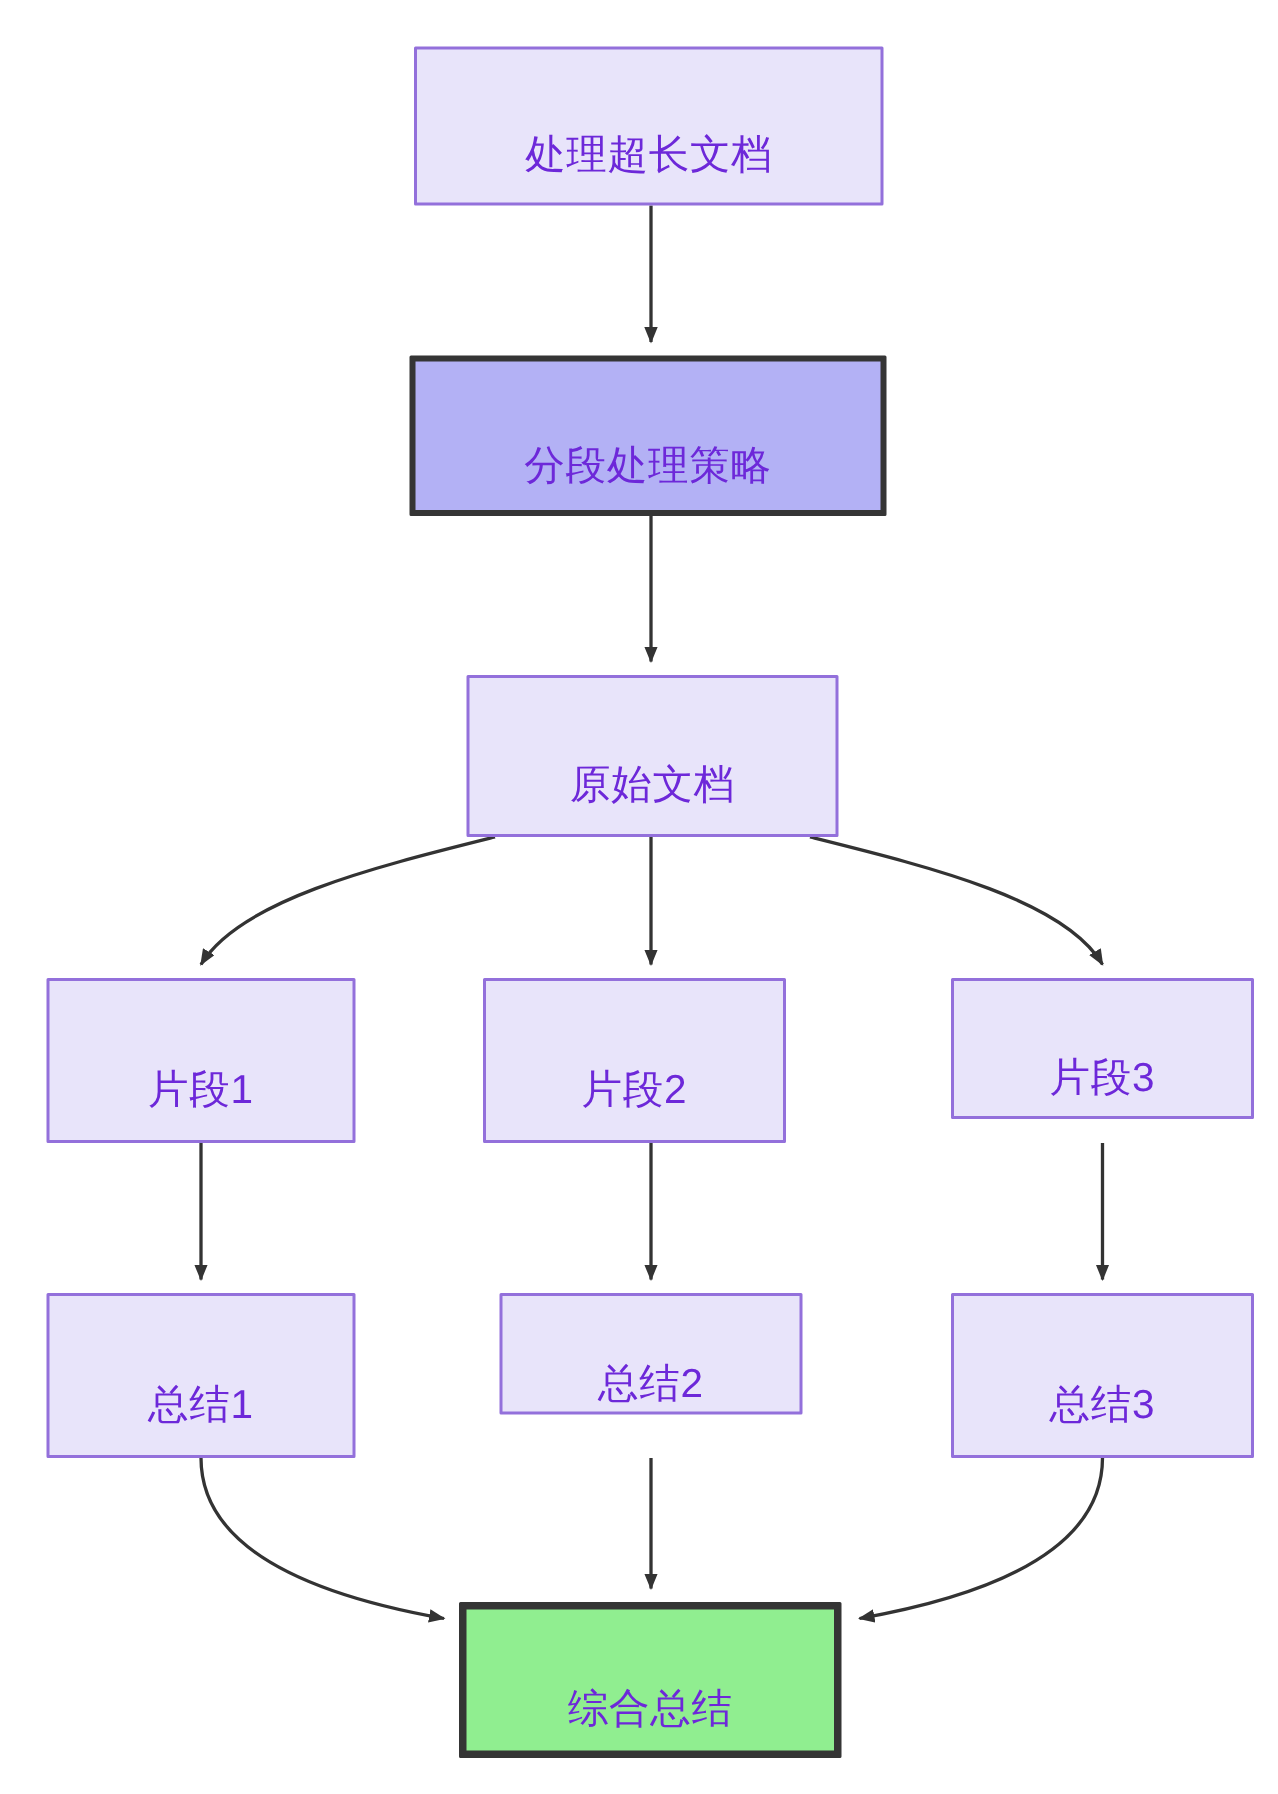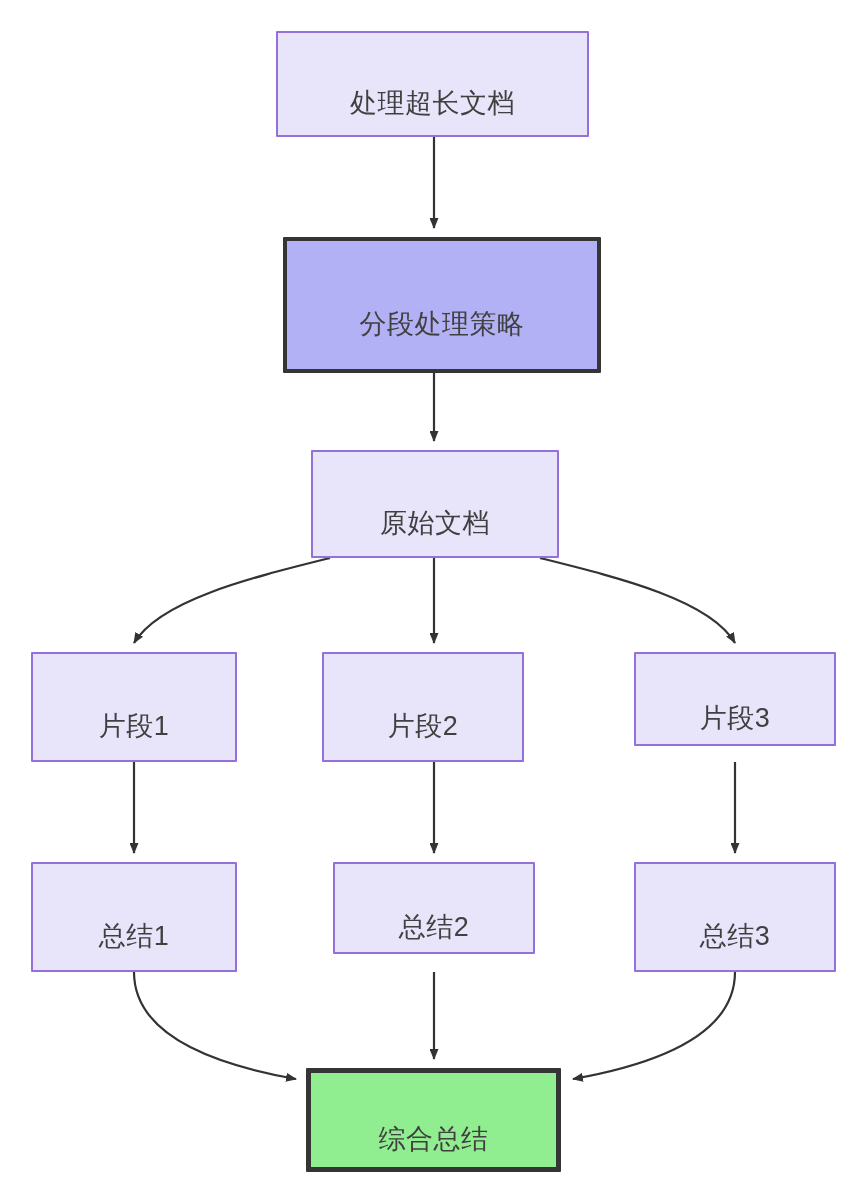--- a/index.html
+++ b/index.html
@@ -32,21 +32,21 @@
     display: flex;
     align-items: center;
     justify-content: center;
     text-align: center;
     line-height: 1.2;
     white-space: nowrap;
   }
   .node-label {
     display: block;
     font-size: 27px;
-    color: #404040;
+    color: #6d28d9;
     letter-spacing: 0.5px;
     margin-top: 39px;
   }
   .node.style-light {
     background: #e8e4fa;
     border: 2px solid #9370db;
     border-radius: 1px;
   }
   .node.style-accent {
     background: #b3b1f5;
@@ -93,21 +93,21 @@
       <path d="M 434,972 L 434,1059" marker-end="url(#arrowhead)"></path>
 
       <path d="M 735,972 C 735,1030 669,1062 573,1079" marker-end="url(#arrowhead)"></path>
     </g>
   </svg>
 
   <div class="node style-light" style="left:276px; top:31px; width:313px; height:106px;">
     <span class="node-label">处理超长文档</span>
   </div>
 
-  <div class="node style-accent" style="left:283px; top:237px; width:318px; height:136px;">
+  <div class="node style-accent" style="left:273px; top:237px; width:318px; height:107px;">
     <span class="node-label">分段处理策略</span>
   </div>
 
   <div class="node style-light" style="left:311px; top:450px; width:248px; height:108px;">
     <span class="node-label">原始文档</span>
   </div>
 
   <div class="node style-light" style="left:31px; top:652px; width:206px; height:110px;">
     <span class="node-label">片段1</span>
   </div>
@@ -117,21 +117,21 @@
   </div>
 
   <div class="node style-light" style="left:634px; top:652px; width:202px; height:94px;">
     <span class="node-label">片段3</span>
   </div>
 
   <div class="node style-light" style="left:31px; top:862px; width:206px; height:110px;">
     <span class="node-label">总结1</span>
   </div>
 
-  <div class="node style-light" style="left:333px; top:862px; width:202px; height:92px;">
+  <div class="node style-light" style="left:333px; top:862px; width:202px; height:81px;">
     <span class="node-label">总结2</span>
   </div>
 
   <div class="node style-light" style="left:634px; top:862px; width:202px; height:110px;text-align:right;">
     <span class="node-label">总结3</span>
   </div>
 
   <div class="node style-success" style="left:306px; top:1068px; width:255px; height:104px;justify-content:center;">
     <span class="node-label">综合总结</span>
   </div>

